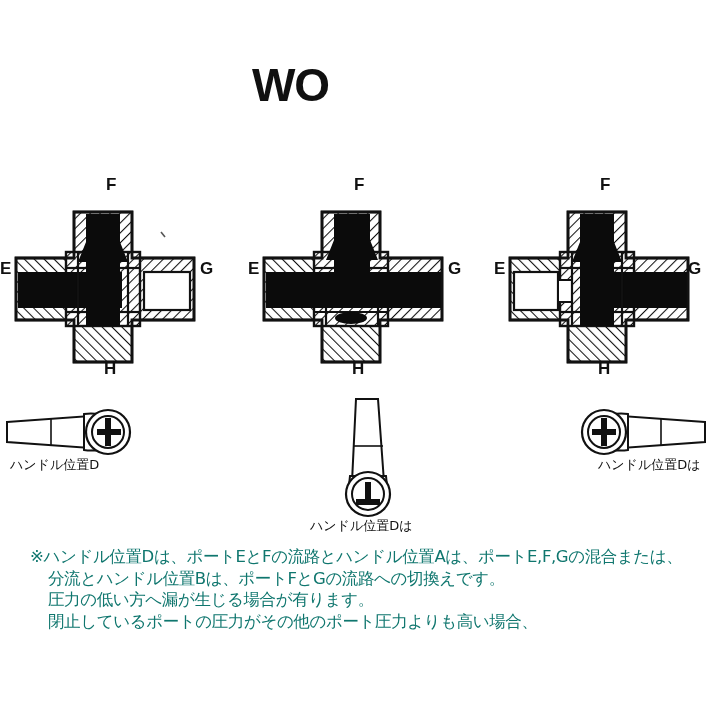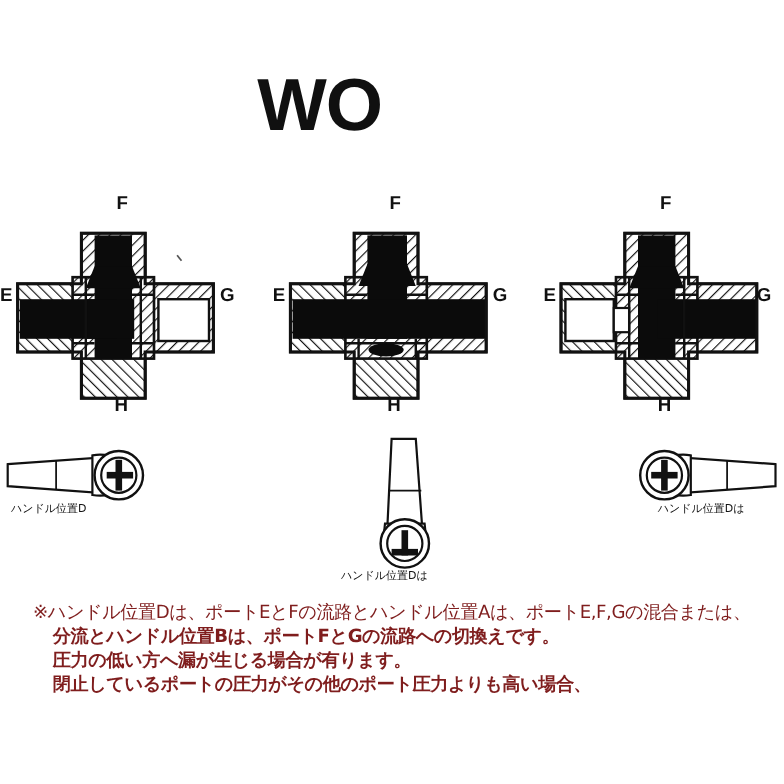--- a/index.html
+++ b/index.html
@@ -23,21 +23,21 @@
     background: #ffffff;
   }
 
   
   .title {
     position: absolute;
     left: 0;
     top: 62px;
     width: 581px;
     text-align: center;
-    font-size: 67px;
+    font-size: 46px;
     font-weight: bold;
     letter-spacing: -1px;
     line-height: 1;
     color: #101010;
     font-family: "Liberation Sans", "DejaVu Sans", sans-serif;
   }
 
   
   .valve-fig {
     position: absolute;
@@ -56,41 +56,41 @@
   }
 
   
   .handle-fig {
     position: absolute;
   }
   .handle-fig svg { display: block; }
 
   .handle-caption {
     position: absolute;
-    font-size: 10px;
+    font-size: 13px;
     color: #111;
     white-space: nowrap;
     font-family: "DejaVu Sans", "Liberation Sans", sans-serif;
     line-height: 1;
   }
 
   
   .note {
     position: absolute;
     left: 30px;
     top: 546px;
     width: 670px;
     font-size: 16.5px;
     line-height: 21.5px;
-    color: #7f1d1d;
+    color: #0f766e;
     font-family: "DejaVu Sans", "Liberation Sans", sans-serif;
     letter-spacing: -0.4px;
   }
   .note .ln { display: block; white-space: nowrap; }
-  .note .ln.indent { padding-left: 18px; font-weight: bold; }
+  .note .ln.indent { padding-left: 18px; }
 </style>
 </head>
 <body>
 
 <div id="page">
 
   <div class="title">WO</div>
 
   <div class="valve-fig" style="left:4px; top:190px;">
     <svg width="230" height="190" viewBox="0 0 230 190">

